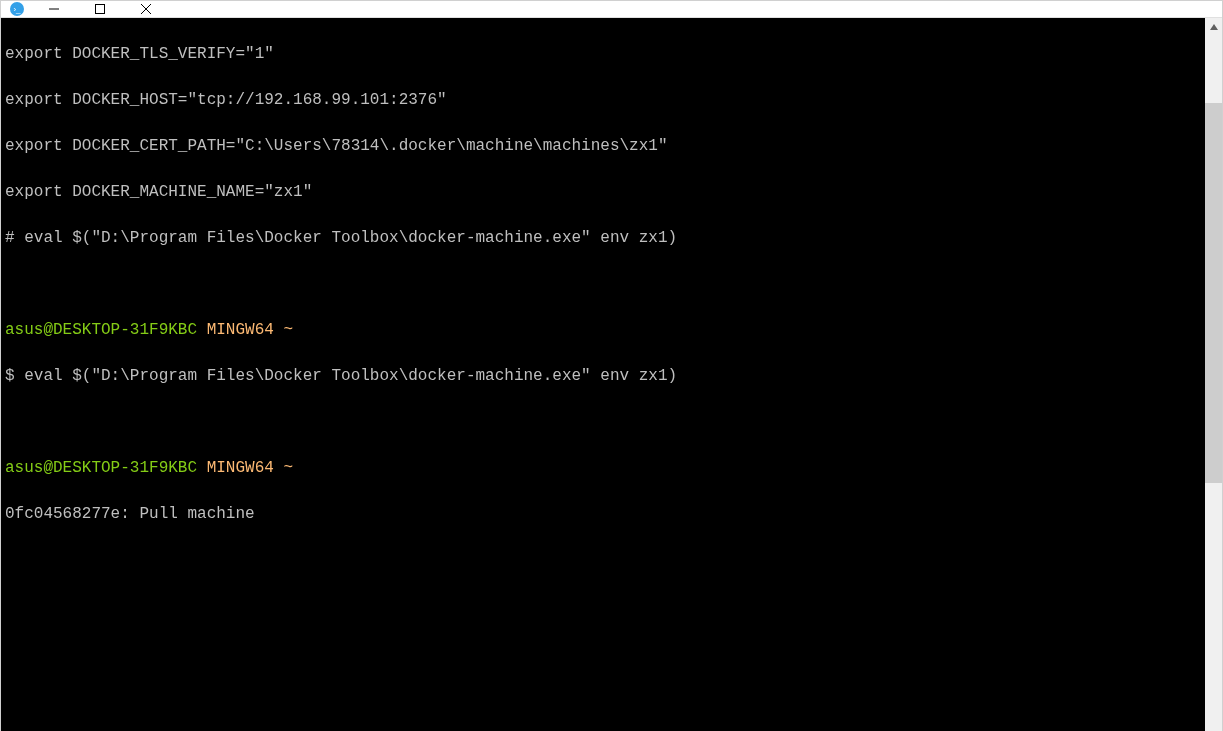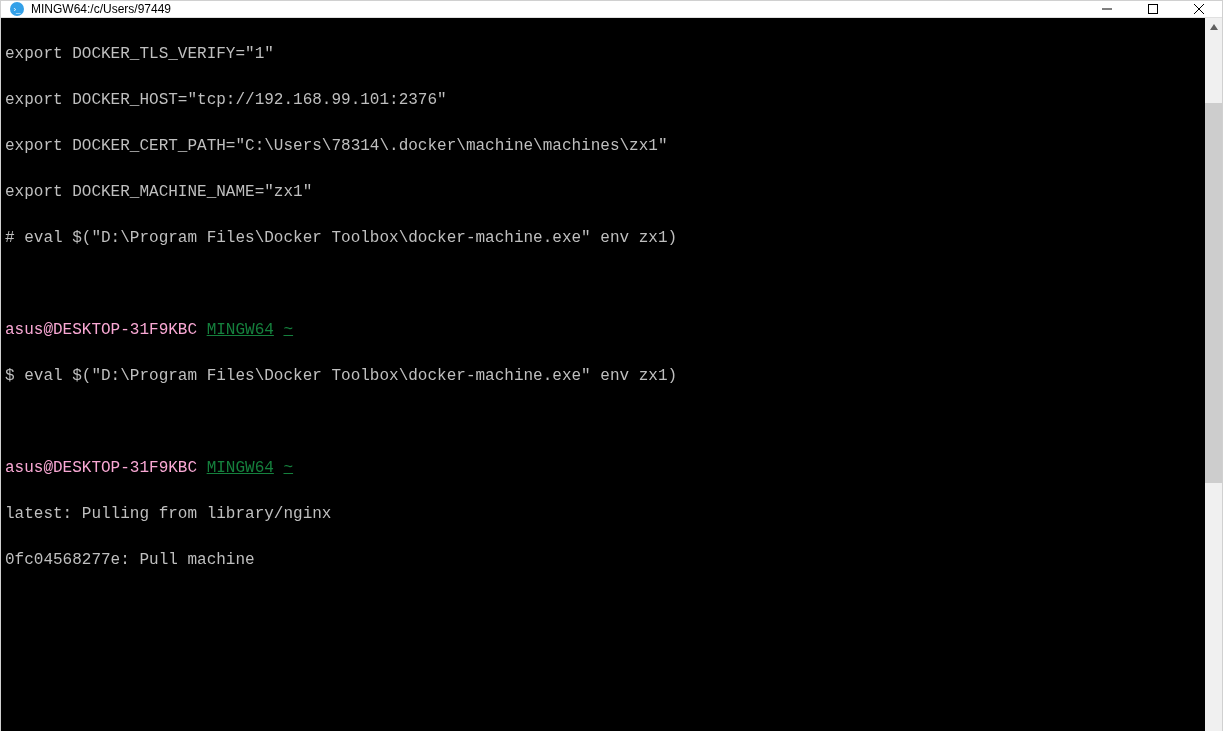--- a/index.html
+++ b/index.html
@@ -86,36 +86,35 @@
       position: relative;
     }
     .sb-thumb {
       position: absolute;
       left: 0;
       right: 0;
       top: 68px;
       height: 380px;
       background: #cdcdcd;
     }
-    .green { color: #f9a8d4; margin-top: 48px; }
-    .magenta { color: #15803d; text-decoration: underline; }
+    .green { color: #84cc16; margin-top: 48px; }
+    .magenta { color: #fdba74; }
     .line { display: block; }
   </style>
 </head>
 <body>
 
 <div class="window">
   <div class="titlebar">
     <span class="app-icon">
       <svg width="16" height="16" viewBox="0 0 16 16">
         <circle cx="8" cy="8" r="7" fill="#33a0e8"></circle>
         <text x="8" y="11" text-anchor="middle" font-size="8" fill="#fff" font-family="sans-serif">›_</text>
       </svg>
     </span>
-    <span class="title-text">MINGW64:/c/Users/97449</span>
     <div class="win-controls">
       <div class="win-btn">
         <svg width="10" height="10">
             <line x1="0" y1="5" x2="10" y2="5" stroke="#000" stroke-width="1"></line>
           </svg>
       </div>
       <div class="win-btn">
         <svg width="10" height="10">
             <rect x="0.5" y="0.5" width="9" height="9" fill="none" stroke="#000" stroke-width="1"></rect>
           </svg>
@@ -134,21 +133,20 @@
 <span class="line">export DOCKER_TLS_VERIFY="1"</span>
 <span class="line">export DOCKER_HOST="tcp://192.168.99.101:2376"</span>
 <span class="line">export DOCKER_CERT_PATH="C:\Users\78314\.docker\machine\machines\zx1"</span>
 <span class="line">export DOCKER_MACHINE_NAME="zx1"</span>
 <span class="line"># eval $("D:\Program Files\Docker Toolbox\docker-machine.exe" env zx1)</span>
 <span class="line"> </span>
 <span class="line"><span class="green">asus@DESKTOP-31F9KBC</span> <span class="magenta">MINGW64</span> <span class="magenta">~</span></span>
 <span class="line">$ eval $("D:\Program Files\Docker Toolbox\docker-machine.exe" env zx1)</span>
 <span class="line"> </span>
 <span class="line"><span class="green">asus@DESKTOP-31F9KBC</span> <span class="magenta">MINGW64</span> <span class="magenta">~</span></span>
-<span class="line">latest: Pulling from library/nginx</span>
 <span class="line">0fc04568277e: Pull machine</span>
 
 
 
 
 
 
 
 
 

